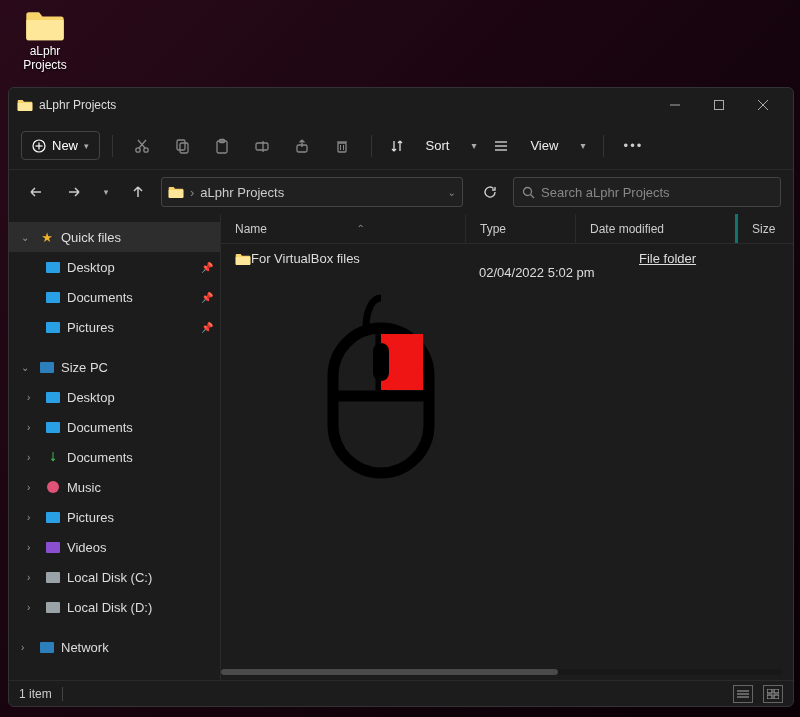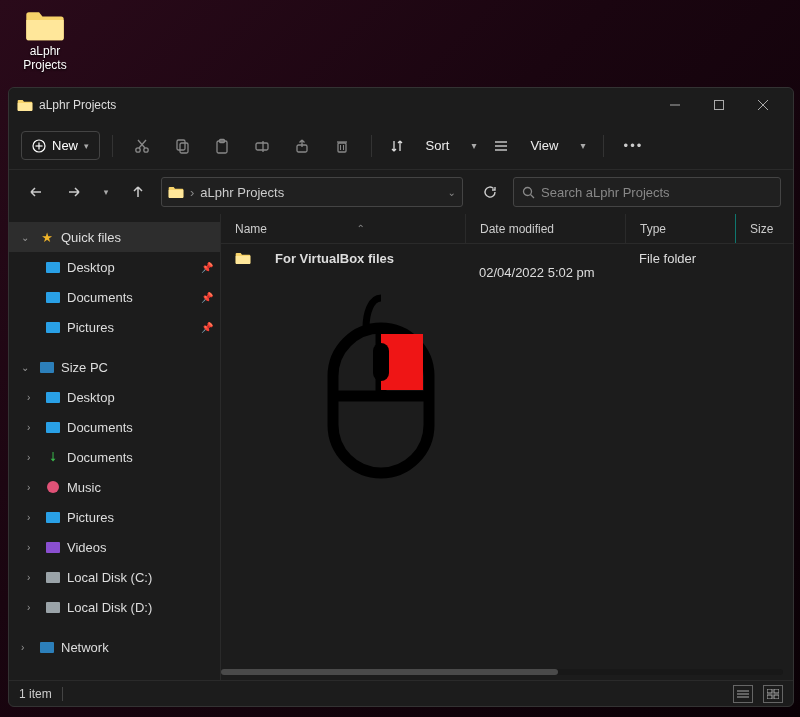--- a/index.html
+++ b/index.html
@@ -91,30 +91,30 @@
   .content { flex: 1; display: flex; flex-direction: column; position: relative; }
   .col-headers {
     display: flex; border-bottom: 1px solid #2a2a2a; height: 30px; align-items: center;
     color: #ccc; font-size: 12px;
   }
   .col { padding-left: 14px; }
   .col.name { width: 244px; display: flex; align-items: center; gap: 50px; }
   .col.name .sort-arrow { color: #888; font-size: 10px; margin-left: auto; padding-right: 100px;}
   .col.date { width: 160px; border-left: 1px solid #2a2a2a; height: 100%; display: flex; align-items: center; }
   .col.type { width: 110px; border-left: 1px solid #2a2a2a; height: 100%; display: flex; align-items: center; }
-  .col.size { flex: 1; border-left: 1px solid #0f766e; height: 100%; display: flex; align-items: center; }
+  .col.size { flex: 1; border-left: 3px solid #0f766e; height: 100%; display: flex; align-items: center; }
 
   .rows { flex: 1; position: relative; }
   .row {
     display: flex; height: 28px; align-items: center; color: #ddd; font-size: 13px;
   }
   .cell { padding-left: 14px; }
-  .cell.name { width: 244px; display: flex; align-items: center; gap: 24px; font-weight: bold; }
+  .cell.name { width: 244px; display: flex; align-items: flex-end; gap: 0; }
   .cell.date { width: 160px; margin-top: 28px; }
-  .cell.type { width: 110px; }
+  .cell.type { width: 110px; text-decoration: underline; }
   .cell.size { flex: 1; }
 
   .hscroll { position: absolute; bottom: 4px; left: 0; right: 10px; height: 8px; display: flex; align-items: center; }
   .hscroll-track { flex:1; background: #181818; height: 6px; border-radius: 3px; position: relative; }
   .hscroll-thumb { position: absolute; left: 0; width: 60%; height: 6px; background: #4a4a4a; border-radius: 3px; }
 
   .mouse-overlay { position: absolute; top: 44px; left: 90px; pointer-events: none; }
 
   .statusbar {
     height: 26px; border-top: 1px solid #2a2a2a; display: flex; align-items: center;
@@ -392,25 +392,25 @@
         <span>Network</span>
       </div>
     </div>
 
     <div class="content">
       <div class="col-headers">
         <div class="col name">
           <span>Name</span>
           <span class="sort-arrow">⌃</span>
         </div>
+        <div class="col type">
+            <span>Type</span>
+          </div>
         <div class="col date">
             <span>Date modified</span>
-          </div>
-        <div class="col type">
-            <span>Type</span>
           </div>
         <div class="col size">
             <span>Size</span>
           </div>
       </div>
 
       <div class="rows">
         <div class="row">
           <div class="cell name">
             <svg class="folder-svg" width="16" height="14" viewBox="0 0 48 40">

